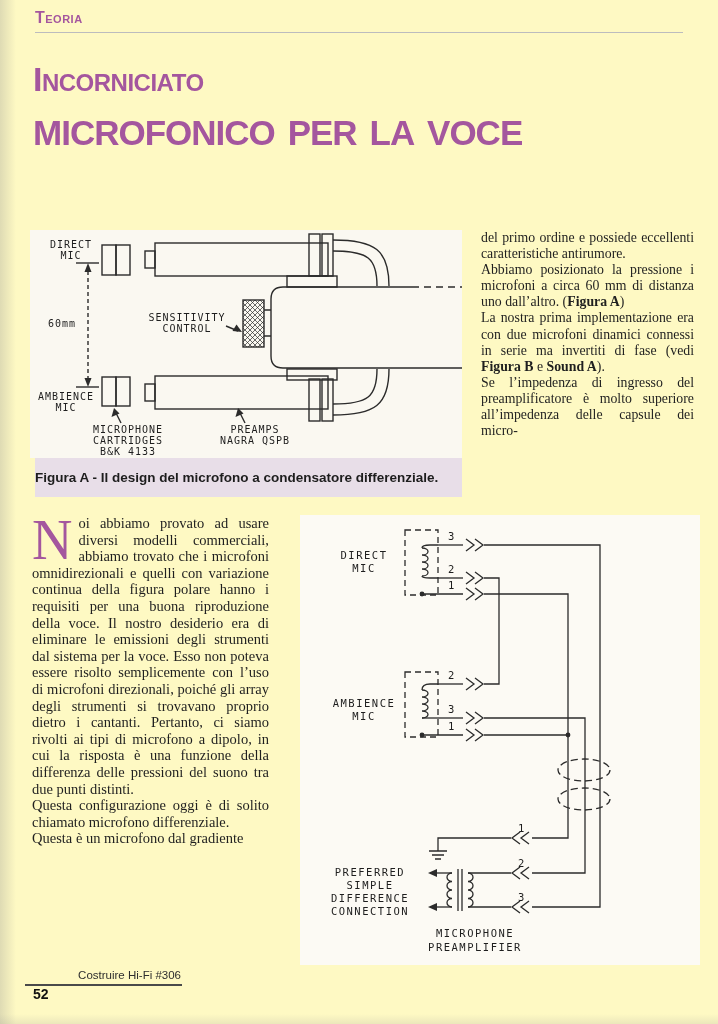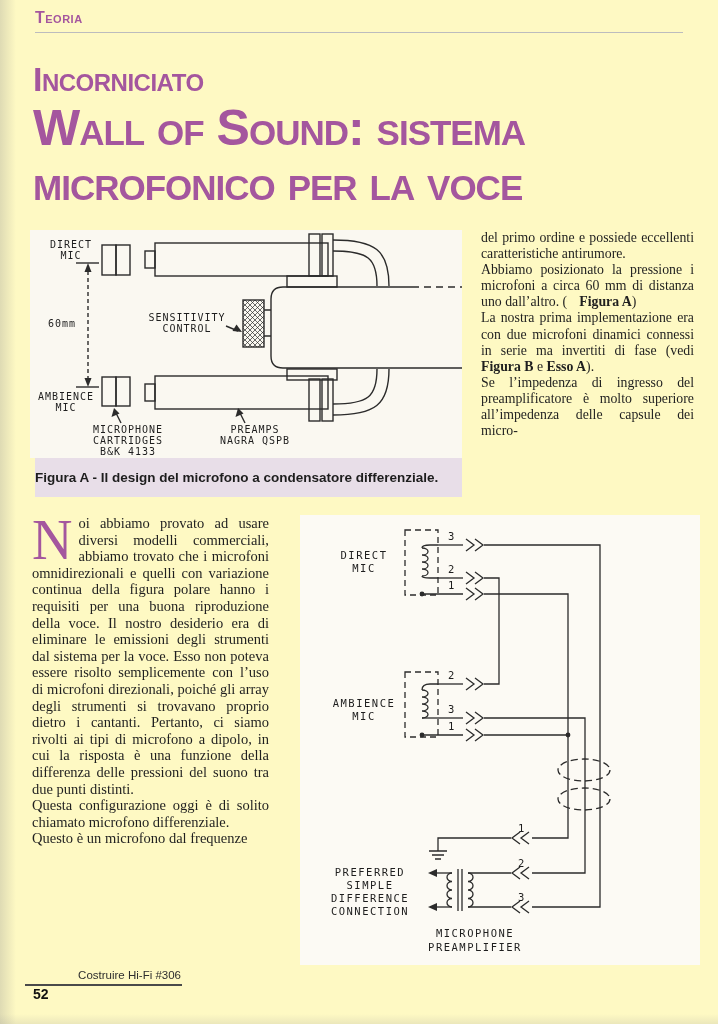--- a/index.html
+++ b/index.html
@@ -57,21 +57,20 @@
 
 <div class="page">
   <div class="edge-shadow"></div>
   <div class="bottom-shadow"></div>
 
   <div class="kicker">Teoria</div>
   <div class="header-rule"></div>
 
   <div class="eyebrow">Incorniciato</div>
   <div class="headline">
-    <div>Wall of Sound: sistema</div>
     <div>microfonico per la voce</div>
   </div>
 
   <div class="figure-a">
     <svg viewBox="0 0 432 228" width="432" height="228">
       <defs>
         <pattern id="knurl" width="5" height="5" patternUnits="userSpaceOnUse">
           <path d="M0,5 L5,0 M0,0 L5,5" stroke="#2b2b2b" stroke-width="0.7"></path>
         </pattern>
       </defs>
@@ -128,29 +127,29 @@
       </g>
     </svg>
   </div>
 
   <div class="caption-a">
     <span>Figura A - Il design del microfono a condensatore differenziale.</span>
   </div>
 
   <div class="right-col">
     <p><span>del primo ordine e possiede eccellenti caratteristiche antirumore.</span></p>
-    <p><span>Abbiamo posizionato la pressione i microfoni a circa 60 mm di distanza uno dall’altro. (</span><span style="font-weight: bold; margin-left: 12px;">Figura A</span><span>)</span></p>
-    <p><span>La nostra prima implementazione era con due microfoni dinamici connessi in serie ma invertiti di fase (vedi </span><span style="font-weight: bold; margin-top: 40px;">Figura B</span><span> e </span><span style="font-weight: bold;">Esso A</span><span>).</span></p>
+    <p><span>Abbiamo posizionato la pressione i microfoni a circa 60 mm di distanza uno dall’altro. (</span><span style="font-weight: bold;">Figura A</span><span>)</span></p>
+    <p><span>La nostra prima implementazione era con due microfoni dinamici connessi in serie ma invertiti di fase (vedi </span><span style="font-weight: bold; margin-top: 40px;">Figura B</span><span> e </span><span style="font-weight: bold;">Sound A</span><span>).</span></p>
     <p><span>Se l’impedenza di ingresso del preamplificatore è molto superiore all’impedenza delle capsule dei micro-</span></p>
   </div>
 
   <div class="left-col">
     <p><span class="dropcap">N</span><span><span>oi abbiamo provato ad usare diversi modelli commerciali, abbiamo trovato che i microfoni omnidirezionali e quelli con variazione continua della figura polare hanno i requisiti per una buona riproduzione della voce. Il nostro desiderio era di eliminare le emissioni degli strumenti dal sistema per la voce. Esso non poteva essere risolto semplicemente con l’uso di microfoni direzionali, poiché gli array degli strumenti si trovavano proprio dietro i cantanti. Pertanto, ci siamo rivolti ai tipi di microfono a dipolo, in cui la risposta è una funzione della differenza delle pressioni del suono tra due punti distinti.</span></span></p>
     <p><span>Questa configurazione oggi è di solito chiamato microfono differenziale.</span></p>
-    <p><span>Questo è un microfono dal frequenze</span></p>
+    <p><span>Questa è un microfono dal gradiente</span></p>
   </div>
 
   <div class="figure-b">
     <svg viewBox="0 0 400 450" width="400" height="450">
       <g stroke="#2b2b2b" stroke-width="1.3" fill="none">
 
         <rect x="105" y="15" width="33" height="65" stroke-dasharray="6 4"></rect>
         <path d="M122,33 a6,3.5 0 0 1 0,7 a6,3.5 0 0 1 0,7 a6,3.5 0 0 1 0,7 a6,3.5 0 0 1 0,7"></path>
         <path d="M122,33 Q122,30 130,30 H138"></path>
         <path d="M122,61 Q122,63 130,63 H138"></path>

